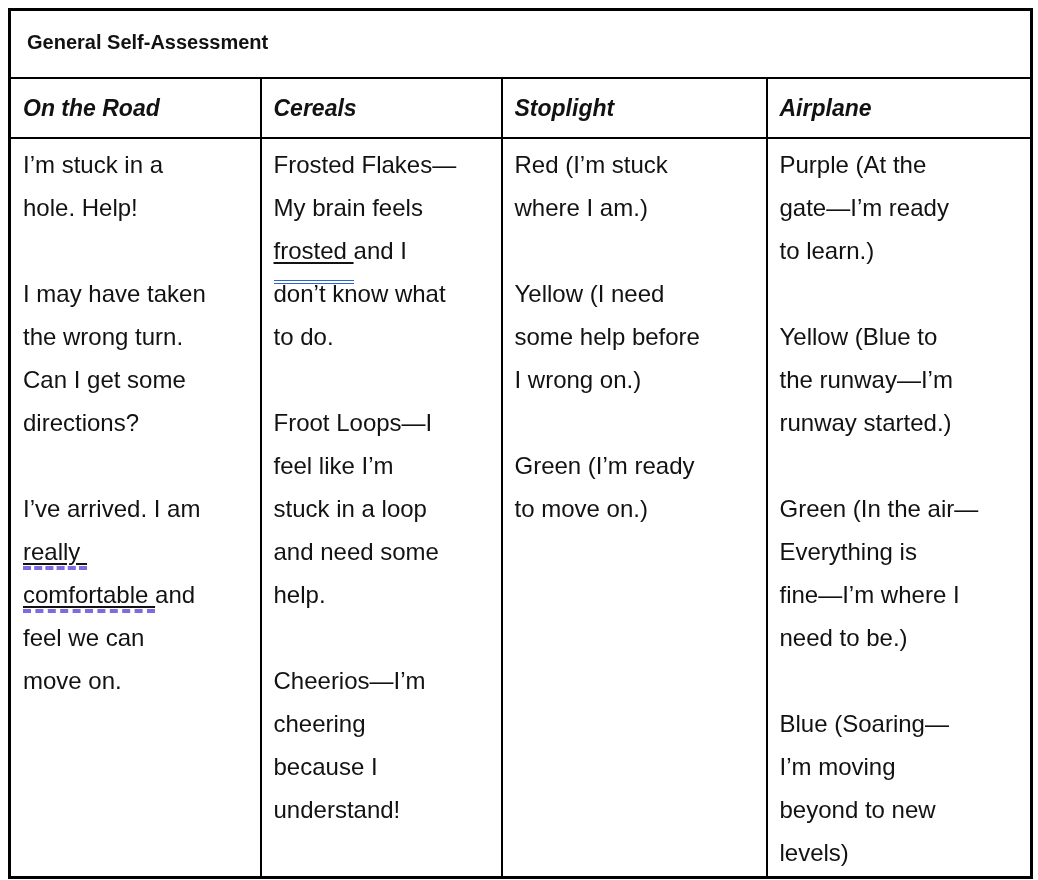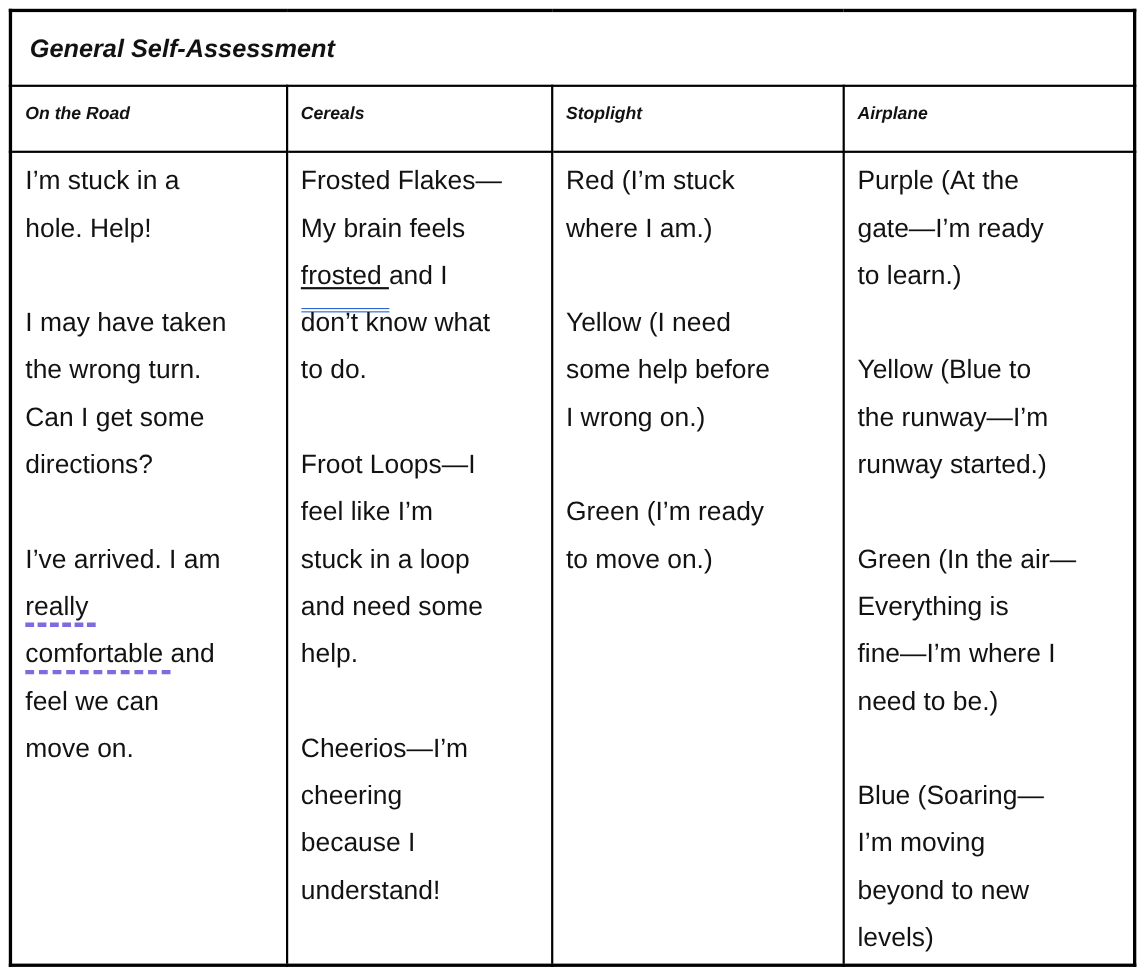--- a/index.html
+++ b/index.html
@@ -29,28 +29,27 @@
     border: 3px solid var(--border);
   }
   td {
     border: 2px solid var(--border);
     vertical-align: top;
     padding: 2px 12px;
     overflow: hidden;
   }
   .title-cell {
     height: 68px;
-    font-size: 23px;
+    font-size: 20px;
     font-weight: 700;
-    font-style: italic;
     padding: 20px 12px 0 16px;
   }
   .header-cell {
     height: 60px;
-    font-size: 16px;
+    font-size: 23px;
     font-weight: 700;
     font-style: italic;
     padding: 16px 12px 0 12px;
   }
   .body-cell {
     font-size: 24px;
     padding-top: 4px;
   }
   .line {
     line-height: 43px;
@@ -58,20 +57,21 @@
   }
   .seg { white-space: pre; }
   .u-grammar {
     text-decoration: underline;
     text-decoration-thickness: 2px;
     text-underline-offset: 3px;
     border-bottom: 4px double var(--grammar);
     padding-bottom: 16px;
   }
   .u-refine {
+    text-decoration: underline;
     text-decoration-thickness: 2px;
     text-underline-offset: 3px;
     border-bottom: 4px dashed var(--refine);
     padding-bottom: 1px;
   }
 </style>
 </head>
 <body>
 
 <div class="page">

